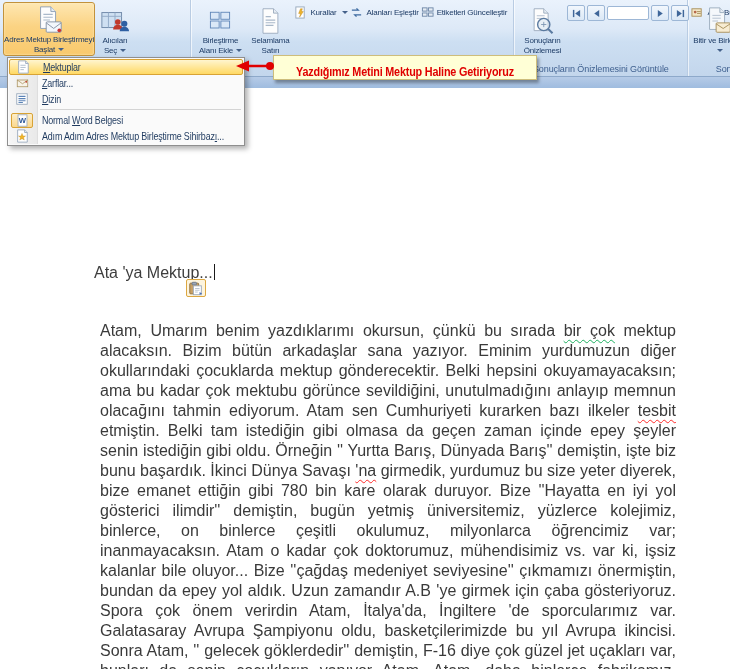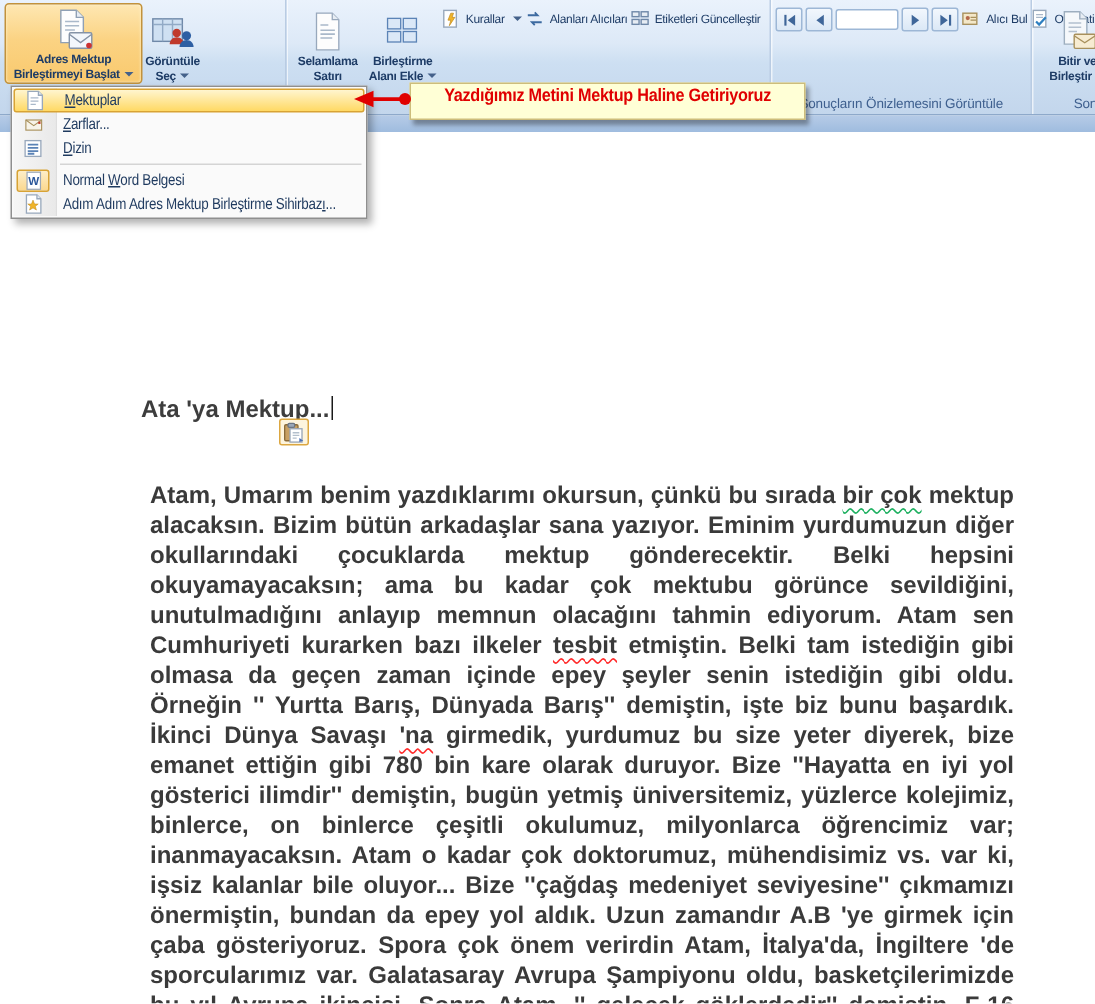--- a/index.html
+++ b/index.html
@@ -8,21 +8,21 @@
 
   
   .ribbon{position:absolute;left:0;top:0;width:760px;height:76px;display:flex;
           background:linear-gradient(#eaf2fc 0%,#dde9f7 38%,#cdDFf2 55%,#c3d6ec 100%);
           border-bottom:1px solid #8ea9ca;}
   .rgroup{position:relative;display:flex;align-items:flex-start;padding:2px 3px 16px 3px;
           border-right:1px solid #b9cce3;box-shadow:1px 0 0 rgba(255,255,255,.65);}
   .glabel{position:absolute;left:0;right:0;bottom:2px;text-align:center;font-size:9px;
           letter-spacing:-.1px;color:#3f608f;white-space:nowrap;}
   .bigbtn{display:flex;flex-direction:column;align-items:center;justify-content:flex-start;
-          height:54px;border-radius:3px;padding-top:3px;box-sizing:border-box;cursor:default;font-weight:bold;}
+          height:54px;border-radius:3px;padding-top:3px;box-sizing:border-box;cursor:default;}
   .bigbtn .bicon{height:32px;display:flex;align-items:center;justify-content:center;}
   .blabel{font-size:8px;letter-spacing:-.2px;line-height:1.25;text-align:center;color:#1e3c66;
           white-space:normal;}
   .bigbtn.active{background:linear-gradient(#fee7b2 0%,#fbd383 45%,#f9c96d 100%);
           border:1px solid #c2923c;box-shadow:inset 0 0 2px #fff3d0;padding-top:2px;}
   .bigbtn.disabled .bicon{filter:grayscale(1);opacity:.5;}
   .bigbtn.disabled .blabel{color:#9aa4b2;}
   .caret{display:inline-block;width:0;height:0;border-left:3px solid transparent;
          border-right:3px solid transparent;border-top:3.5px solid #44618a;margin-left:3px;
          vertical-align:middle;}
@@ -33,21 +33,21 @@
   .navbtn{width:16px;height:14px;display:flex;align-items:center;justify-content:center;
           background:linear-gradient(#f2f7fd,#dbe8f6);border:1px solid #9db7d6;border-radius:2px;}
   .recbox{width:36px;height:12px;border:1px solid #9db7d6;border-radius:2px;background:#fff;
           font-size:8px;padding:0 2px;}
 
   
   .substrip{position:absolute;left:0;top:77px;width:730px;height:11px;
             background:linear-gradient(#b6cbe7,#9fbcdf);}
 
   
-  .docarea{position:absolute;left:0;top:88px;width:730px;height:581px;background:#fff;font-weight:bold;}
+  .docarea{position:absolute;left:0;top:88px;width:730px;height:581px;background:#fff;}
   .doc-title{position:absolute;left:94px;top:176px;font-size:16px;color:#3d3d3d;white-space:nowrap;}
   .cursor{display:inline-block;width:1px;height:16px;background:#1a1a1a;margin-left:1px;
           vertical-align:-2px;}
   .paste-btn{position:absolute;left:186px;top:191px;width:20px;height:18px;box-sizing:border-box;
              border:1px solid #dca741;background:#fdf4dd;border-radius:2px;display:flex;
              align-items:center;justify-content:center;}
   .doc-text{position:absolute;left:100px;top:233px;width:576px;font-size:16px;line-height:20px;
             color:#3a3a3a;text-align:justify;}
   .sq-green{text-decoration:underline wavy #1db060;text-decoration-thickness:1px;
             text-underline-offset:3px;text-decoration-skip-ink:none;}
@@ -67,21 +67,21 @@
   .mi-icon.word-box{background:linear-gradient(#fdeec9,#fbd88e);border:1px solid #d8a335;
         border-radius:2px;height:15px;box-sizing:border-box;}
   .mi-label{font-size:10.5px;letter-spacing:-.2px;color:#1f3a5f;white-space:nowrap;
         display:inline-block;transform:scaleX(.85);transform-origin:0 50%;}
   .mi-label u{text-underline-offset:1px;}
   .menu-sep{height:1px;background:#d4d4d4;margin:2px 2px 2px 31px;}
 
   
   .callout{position:absolute;left:273px;top:55px;width:262px;height:23px;z-index:31;
         background:#ffffd6;border:1px solid #cdbd7b;box-shadow:2px 3px 3px rgba(0,0,0,.35);
-        display:flex;align-items:flex-start;justify-content:center;}
+        display:flex;align-items:flex-end;justify-content:center;}
   .callout-text{font-size:12px;font-weight:bold;color:#e00000;letter-spacing:-.2px;
         white-space:nowrap;display:inline-block;transform:scaleX(.9);}
   .callout-arrow{position:absolute;left:236px;top:58px;z-index:32;}
 </style>
 </head>
 <body>
 
 <div class="stage">
 
   <div class="ribbon">
@@ -104,78 +104,91 @@
         <div class="bicon">
           <svg viewBox="0 0 32 32" width="30" height="30">
               <rect x="2" y="7" width="21" height="16" fill="#cfe0f2" stroke="#6f88a8"></rect>
               <path d="M2 11h21M9 7v16M16 7v16" stroke="#92aac6"></path>
               <circle cx="19" cy="17" r="3" fill="#c0392b"></circle>
               <path d="M14 25c0-3 2.2-5 5-5s5 2 5 5z" fill="#c0392b"></path>
               <circle cx="26" cy="19" r="3.2" fill="#2e5fa3"></circle>
               <path d="M21 27c0-3 2.3-5 5-5s5 2 5 5z" fill="#2e5fa3"></path>
             </svg>
         </div>
-        <div class="blabel"><span>Görüntüle Seç</span><span class="caret"></span></div>
+        <div class="blabel"><span>Alıcıları Seç</span><span class="caret"></span></div>
       </div>
     </div>
 
     <div class="rgroup" style="width:322px">
-      <div class="bigbtn" style="width:48px">
-        <div class="bicon">
-          <svg viewBox="0 0 32 32" width="28" height="28">
-              <path d="M8 2h12l5 5v23H8z" fill="#fdfdfd" stroke="#98a8bc"></path>
-              <path d="M20 2v5h5" fill="#e7edf4" stroke="#98a8bc"></path>
-              <path d="M11 11h6M11 15h11M11 18h11M11 21h9" stroke="#a9b8c9" stroke-width="1.2"></path>
-            </svg>
-        </div>
-        <div class="blabel"><span>Selamlama Satırı</span></div>
-      </div>
       <div class="bigbtn" style="width:52px">
         <div class="bicon">
           <svg viewBox="0 0 32 32" width="28" height="28">
               <g fill="#dbe8f7" stroke="#5b83b6">
                 <rect x="5" y="6" width="10" height="8"></rect>
                 <rect x="17" y="6" width="10" height="8"></rect>
                 <rect x="5" y="16" width="10" height="8"></rect>
                 <rect x="17" y="16" width="10" height="8"></rect>
               </g>
             </svg>
         </div>
         <div class="blabel"><span>Birleştirme Alanı Ekle</span><span class="caret"></span></div>
       </div>
+      <div class="bigbtn" style="width:48px">
+        <div class="bicon">
+          <svg viewBox="0 0 32 32" width="28" height="28">
+              <path d="M8 2h12l5 5v23H8z" fill="#fdfdfd" stroke="#98a8bc"></path>
+              <path d="M20 2v5h5" fill="#e7edf4" stroke="#98a8bc"></path>
+              <path d="M11 11h6M11 15h11M11 18h11M11 21h9" stroke="#a9b8c9" stroke-width="1.2"></path>
+            </svg>
+        </div>
+        <div class="blabel"><span>Selamlama Satırı</span></div>
+      </div>
       <div class="smallcol" style="width:100px">
         <div class="smallbtn">
           <svg viewBox="0 0 14 14" width="13" height="13">
               <rect x="2" y="1" width="9" height="12" fill="#fff" stroke="#98a8bc"></rect>
               <polygon points="7,3 5,8 7,8 6,12 10,6 8,6 9,3" fill="#f0b429" stroke="#c08a1e" stroke-width=".5"></polygon>
             </svg>
           <span>Kurallar</span>
             <span class="caret"></span>
         </div>
         <div class="smallbtn">
           <svg viewBox="0 0 14 14" width="13" height="13">
               <path d="M2 4.5h7l-2-2M12 9.5H5l2 2" fill="none" stroke="#3c6aa0" stroke-width="1.3"></path>
             </svg>
-          <span>Alanları Alıcıları</span>
+          <span>Alanları Eşleştir</span>
         </div>
         <div class="smallbtn">
           <svg viewBox="0 0 14 14" width="13" height="13">
               <g fill="#e7edf4" stroke="#6f88a8">
                 <rect x="1.5" y="2" width="5" height="3.5"></rect>
                 <rect x="8" y="2" width="5" height="3.5"></rect>
                 <rect x="1.5" y="7.5" width="5" height="3.5"></rect>
                 <rect x="8" y="7.5" width="5" height="3.5"></rect>
               </g>
             </svg>
           <span>Etiketleri Güncelleştir</span>
         </div>
       </div>
     </div>
 
     <div class="rgroup" style="width:170px">
+      <div class="bigbtn" style="width:50px">
+        <div class="bicon">
+          <svg viewBox="0 0 32 32" width="28" height="28">
+              <path d="M7 2h11l5 5v20H7z" fill="#fdfdfd" stroke="#98a8bc"></path>
+              <path d="M18 2v5h5" fill="#e7edf4" stroke="#98a8bc"></path>
+              <path d="M10 10h9M10 13h9" stroke="#a9b8c9"></path>
+              <circle cx="18" cy="20" r="7" fill="rgba(214,228,240,.55)" stroke="#5a7aa0" stroke-width="1.6"></circle>
+              <path d="M23 25l5 5" stroke="#5a7aa0" stroke-width="2.4"></path>
+              <path d="M15 20h6M18 17v6" stroke="#7d96b2"></path>
+            </svg>
+        </div>
+        <div class="blabel"><span>Sonuçların Önizlemesi</span></div>
+      </div>
       <div class="smallcol" style="width:112px">
         <div class="navrow">
           <span class="navbtn">
               <svg viewBox="0 0 10 10" width="9" height="9">
                 <rect x="1" y="1" width="1.6" height="8" fill="#3f6699"></rect>
                 <polygon points="9,1 3.5,5 9,9" fill="#3f6699"></polygon>
               </svg>
             </span>
           <span class="navbtn">
               <svg viewBox="0 0 10 10" width="9" height="9">

